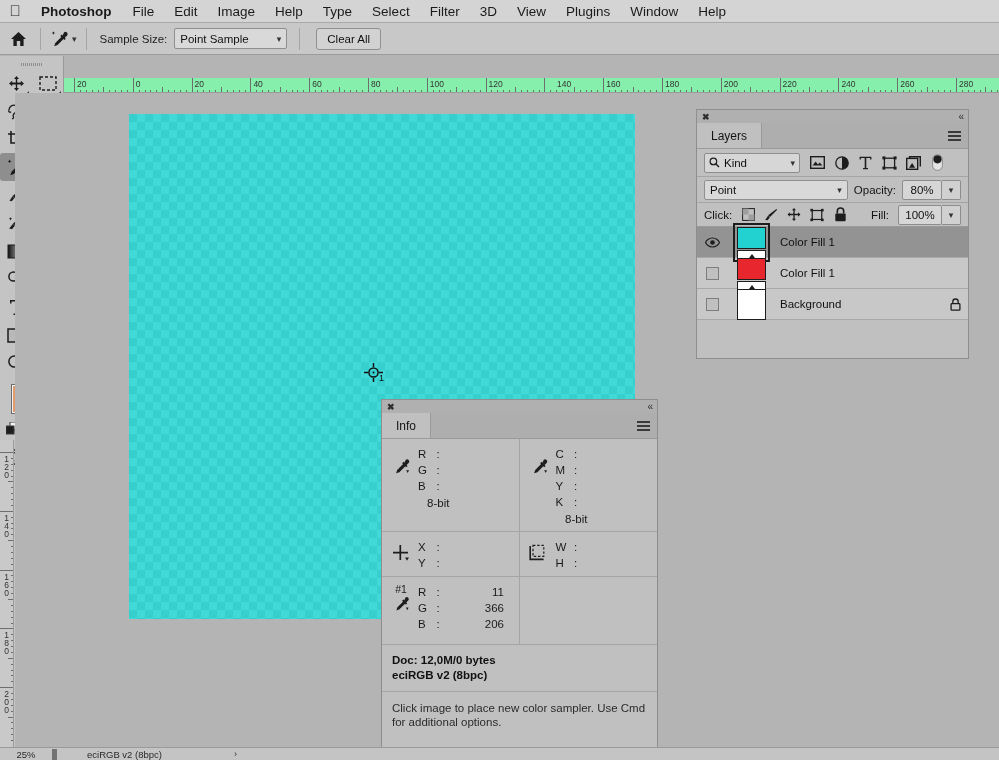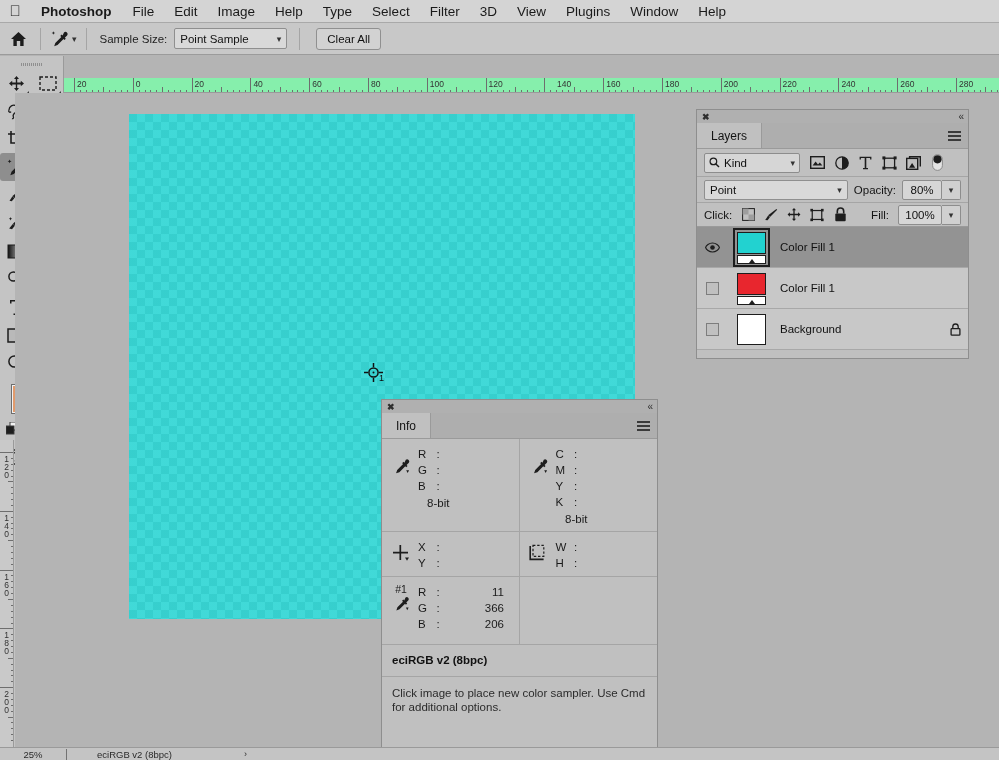--- a/index.html
+++ b/index.html
@@ -176,21 +176,21 @@
     width:19px; height:20px; background:#d0d0d0; border:1px solid #8d8d8d;
     border-left:none; border-radius:0 2px 2px 0;
     display:flex; align-items:center; justify-content:center; font-size:9px;
   }
   .lp-lock {
     height:24px; display:flex; align-items:center; padding:0 7px; gap:9px;
     border-bottom:1px solid #9a9a9a;
   }
   .lp-lock .lk { width:14px;height:14px;display:flex;align-items:center;justify-content:center; }
   .layer-row {
-    height:41px; display:flex; align-items:center;
+    height:31px; display:flex; align-items:center;
     border-bottom:1px solid #a8a8a8; background:#c8c8c8;
   }
   .layer-row.active { background:#939393; }
   .eye-cell { width:31px; display:flex; align-items:center; justify-content:center; }
   .eye-box { width:13px;height:13px; border:1px solid #7d7d7d; background:#c0c0c0; }
   .thumb-wrap { width:47px; display:flex; align-items:center; justify-content:center; position:relative;}
   .thumb { width:31px; height:33px; position:relative; }
   .thumb .fillsq {
     position:absolute; left:1px; top:1px; width:29px; height:22px;
     border:1px solid #1d1d1d;
@@ -234,21 +234,21 @@
               border-bottom:1px solid #a5a5a5; }
   .info-doc div { font-size:11.5px; color:#111; line-height:15px; font-weight:bold;}
   .info-hint { padding:9px 10px; font-size:11.5px; color:#2b2b2b; line-height:14px; }
 
   
   .statusbar {
     position:absolute; left:0; bottom:0; width:999px; height:13px;
     background:#c4c4c4; border-top:1px solid #9a9a9a;
     display:flex; align-items:center; font-size:9.5px; color:#2a2a2a;
   }
-  .sb-zoom { width:67px; text-align:center; border-right:1px solid #737373; }
+  .sb-zoom { width:57px; text-align:center; border-right:5px solid #737373; }
   .sb-profile { padding-left:30px; }
   .sb-arrow { margin-left:72px; font-size:9px; }
 </style>
 </head>
 <body>
 
 <div id="app">
 
   <div class="menubar">
     <div class="apple-logo"></div>
@@ -1091,20 +1091,21 @@
                 <span class="c">:</span>
                 <span class="v">206</span>
               </span>
           </span>
         </div>
       </div>
       <div class="info-cell"></div>
     </div>
 
     <div class="info-doc">
+      <div>Doc: 12,0M/0 bytes</div>
       <div>eciRGB v2 (8bpc)</div>
     </div>
 
     <div class="info-hint">Click image to place new color sampler.  Use Cmd for additional options.</div>
   </div>
 
   <div class="statusbar">
     <div class="sb-zoom">25%</div>
     <div class="sb-profile">eciRGB v2 (8bpc)</div>
     <div class="sb-arrow">›</div>

